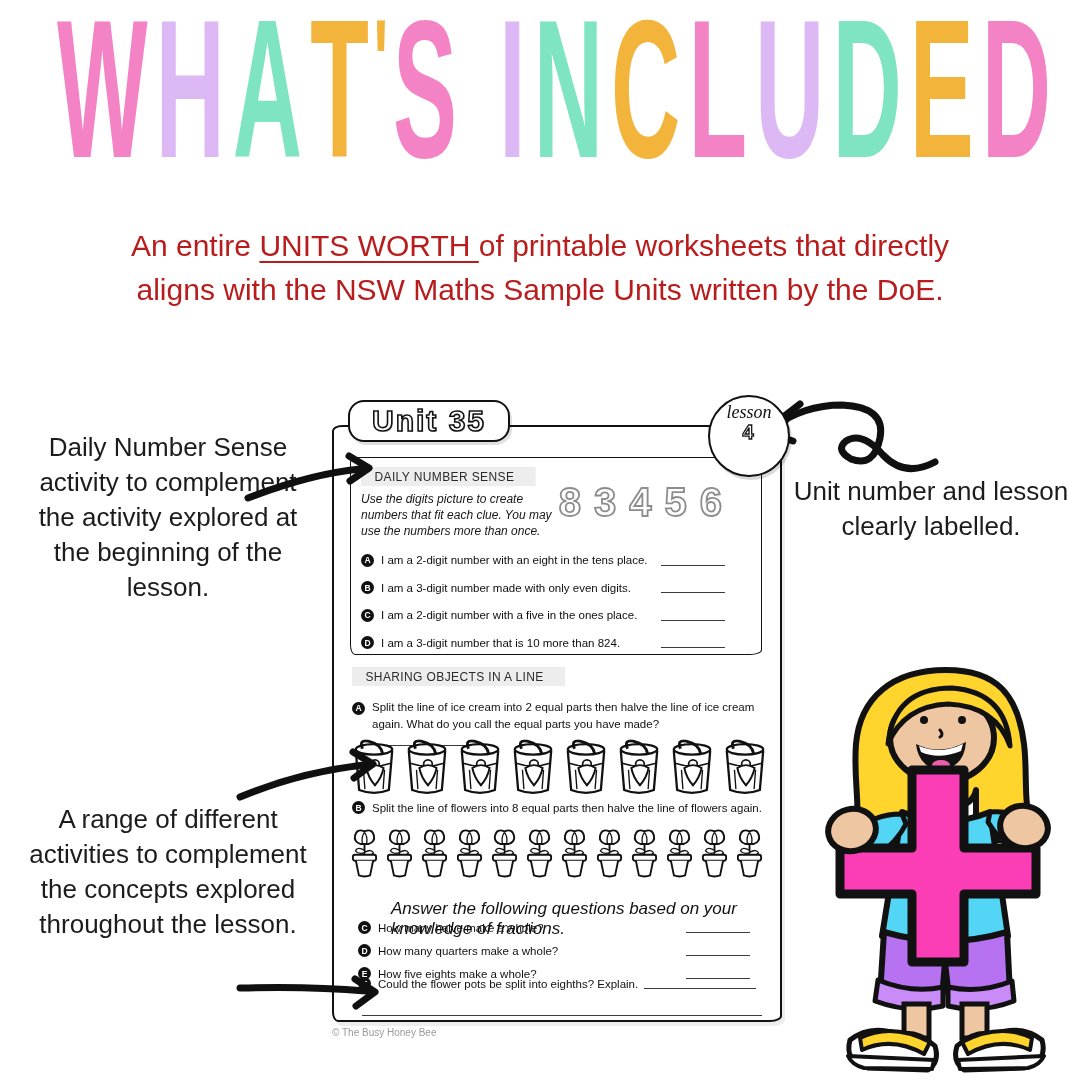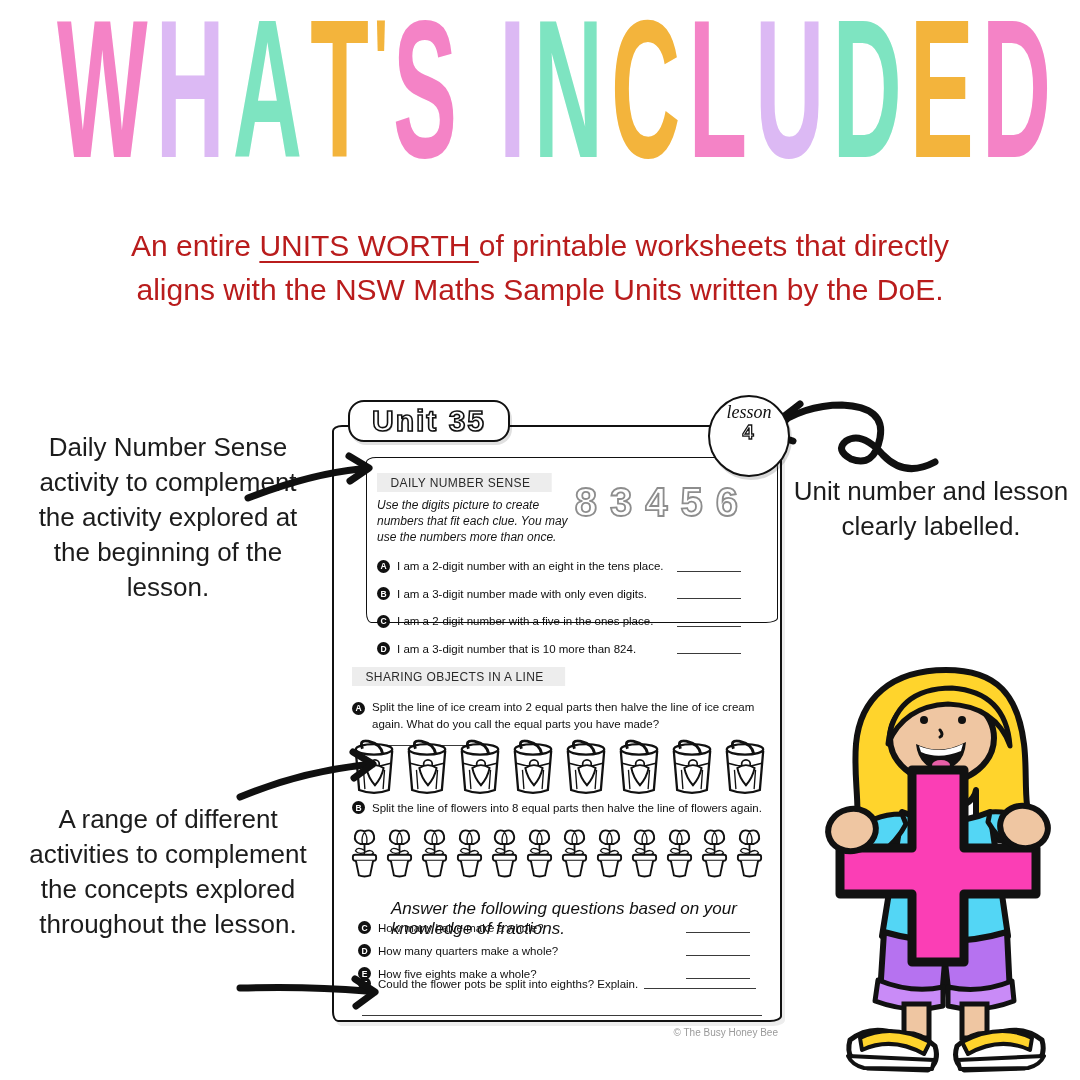--- a/index.html
+++ b/index.html
@@ -45,23 +45,23 @@
                    text-align:center; box-shadow:2px 3px 0 rgba(0,0,0,.15); z-index:3; }
   #lesson-word { font-family:Liberation Serif, serif; font-style:italic;
                  font-size:18px; margin-top:5px; }
   #lesson-num  { font-size:20px; margin-top:-2px; }
   #lesson-num .bubble { -webkit-text-stroke:1.3px #111; text-shadow:none; }
 
   .graybar { display:inline-block; background:#ededed; color:#2a2a2a;
              font-size:12.5px; letter-spacing:.4px; padding:3px 22px 2px 14px;
              transform:scaleX(.96); transform-origin:left; white-space:nowrap; }
 
-  #dns-box { position:absolute; left:32px; top:30px; width:412px; height:166px;
+  #dns-box { position:absolute; left:16px; top:30px; width:412px; height:198px;
              border:1.8px solid #111;
-             border-radius:10px 5px 12px 5px / 5px 12px 5px 10px; padding:15px 10px 0 10px; }
+             border-radius:10px 5px 12px 5px / 5px 12px 5px 10px; padding:9px 10px 0 10px; }
   #dns-instructions { font-style:italic; font-size:12px; line-height:1.32;
                       width:200px; margin-top:6px; color:#151515; }
   #dns-digits { position:absolute; right:26px; top:22px; font-weight:700;
                 font-size:40px; color:#fff; letter-spacing:13px;
                 -webkit-text-stroke:1.8px #8d8d8d; }
   .clue { display:flex; align-items:center; font-size:11.5px; margin-top:14.5px; color:#0e0e0e; }
   .badge { flex:none; display:inline-flex; align-items:center; justify-content:center;
            width:13px; height:13px; border-radius:50%; background:#111; color:#fff;
            font-size:8.5px; font-weight:700; margin-right:7px; }
   .blank { display:inline-block; width:64px; border-bottom:1.4px solid #3a3a3a; height:11px; }
@@ -79,21 +79,21 @@
   #q-b { position:absolute; left:18px; top:374px; width:420px; font-size:11.5px; display:flex; align-items:center; }
 
   #frac-intro { position:absolute; left:28px; top:472px; font-style:italic; font-size:17px;margin-left:29px; }
   .fq { position:absolute; left:24px; width:404px; display:flex; align-items:center; font-size:11.5px; }
   .fq .blank { margin-left:auto; margin-right:12px; }
   #fq-0 { top:494px; } #fq-1 { top:517px; } #fq-2 { top:540px; } #fq-3 { top:550px; }
   #fq-3 .dots { flex:1; border-bottom:1.4px solid #3a3a3a; height:10px; margin-left:6px; margin-right:6px; }
   #long-line { position:absolute; left:28px; top:588px; width:400px; border-bottom:1.4px solid #3a3a3a; }
 
   #sheet-footer { position:absolute; left:332px; top:1027px; width:446px;
-                  text-align:right; font-size:10px; color:#9a9a9a; }
+                  text-align:left; font-size:10px; color:#9a9a9a; }
 
   
   #arrows, #character { position:absolute; pointer-events:none; }
   #arrows { left:0; top:0; }
   #character { left:812px; top:664px; }
 </style>
 </head>
 <body>
 
 <h1 id="title"><span class="tletter" style="color: rgb(244, 131, 198);">W</span><span class="tletter" style="color: rgb(220, 185, 244);">H</span><span class="tletter" style="color: rgb(126, 228, 193);">A</span><span class="tletter" style="color: rgb(243, 180, 60);">T</span><span class="tletter tapos" style="color: rgb(243, 180, 60);">'</span><span class="tletter" style="color: rgb(244, 131, 198);">S</span><span class="tspace"></span><span class="tletter" style="color: rgb(220, 185, 244);">I</span><span class="tletter" style="color: rgb(126, 228, 193);">N</span><span class="tletter" style="color: rgb(243, 180, 60);">C</span><span class="tletter" style="color: rgb(244, 131, 198);">L</span><span class="tletter" style="color: rgb(220, 185, 244);">U</span><span class="tletter" style="color: rgb(126, 228, 193);">D</span><span class="tletter" style="color: rgb(243, 180, 60);">E</span><span class="tletter" style="color: rgb(244, 131, 198);">D</span></h1>

